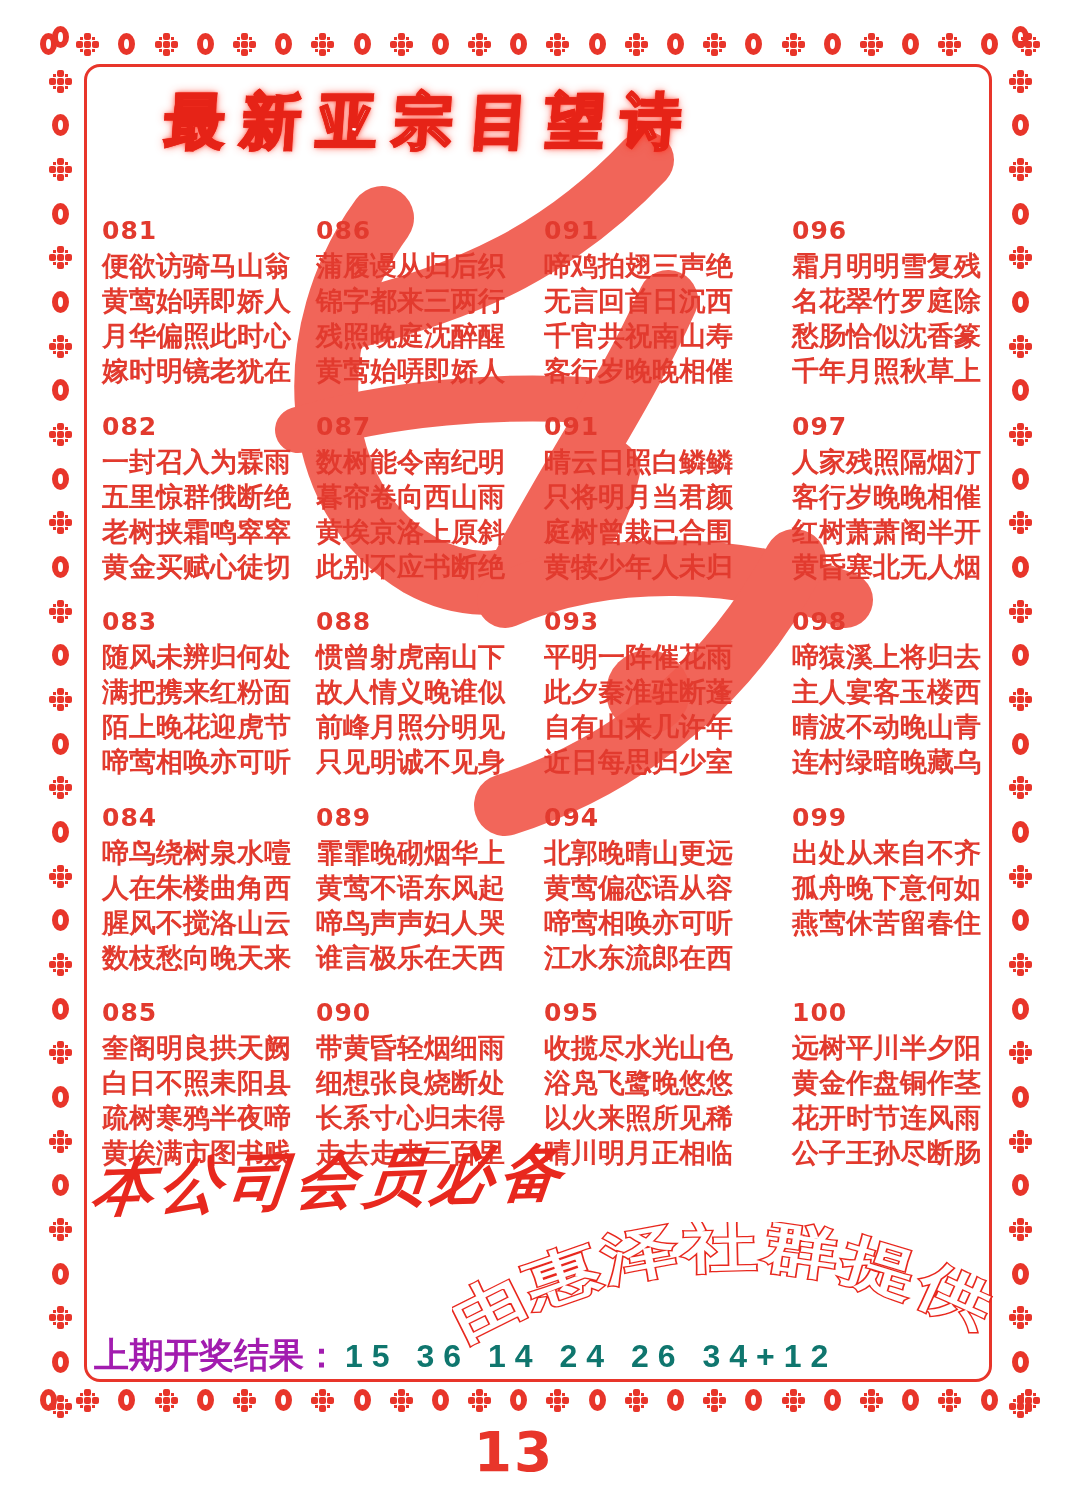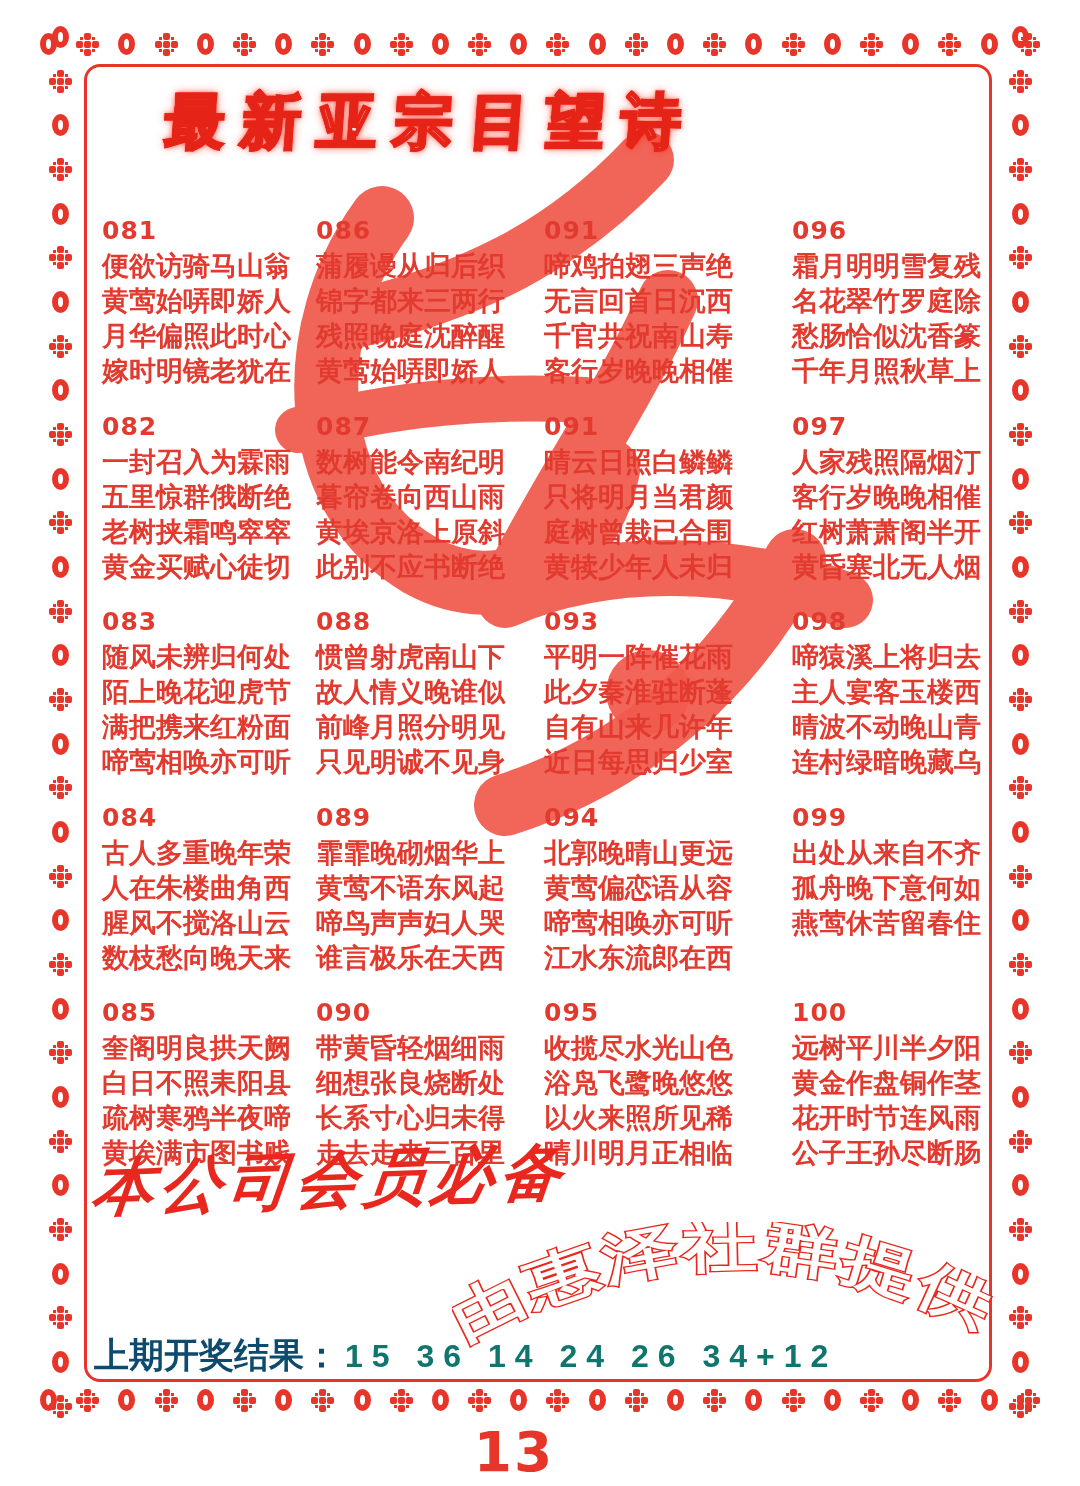--- a/index.html
+++ b/index.html
@@ -50,21 +50,21 @@
     position:absolute;left:92px;top:1138px;
     font-size:62px;font-weight:bold;font-style:italic;color:#e8281e;
     letter-spacing:6px;white-space:nowrap;transform:rotate(-2deg) skewX(-8deg);
   }
   .provider-arc{position:absolute;left:452px;top:1222px;width:570px;height:140px;}
   .provider-arc text{
     font-family:"DejaVu Sans",sans-serif;font-size:56px;font-weight:bold;
     fill:#fff;stroke:#e8281e;stroke-width:2.6px;paint-order:stroke;letter-spacing:3px;
   }
   .results-row{position:absolute;left:94px;top:1332px;display:flex;align-items:baseline;white-space:nowrap;}
-  .results-label{font-size:35px;font-weight:bold;color:#0c4a6e;}
+  .results-label{font-size:35px;font-weight:bold;color:#a21caf;}
   .results-numbers{font-family:Liberation Sans, sans-serif;font-size:32px;font-weight:bold;color:#0f766e;letter-spacing:9px;margin-left:6px;}
   .page-number{
     position:absolute;left:0;top:1420px;width:1028px;text-align:center;
     font-size:55px;font-weight:bold;color:#e8352a;letter-spacing:2px;
   }
 </style>
 </head>
 <body>
 
 <div class="page">
@@ -220,27 +220,27 @@
       <div class="poem">
         <div class="num">082</div>
         <div class="line">一封召入为霖雨</div>
         <div class="line">五里惊群俄断绝</div>
         <div class="line">老树挟霜鸣窣窣</div>
         <div class="line">黄金买赋心徒切</div>
       </div>
       <div class="poem">
         <div class="num">083</div>
         <div class="line">随风未辨归何处</div>
+        <div class="line">满把携来红粉面</div>
         <div class="line">陌上晚花迎虎节</div>
-        <div class="line">满把携来红粉面</div>
         <div class="line">啼莺相唤亦可听</div>
       </div>
       <div class="poem">
         <div class="num">084</div>
-        <div class="line">古人多重晚年荣</div>
+        <div class="line">啼鸟绕树泉水噎</div>
         <div class="line">人在朱楼曲角西</div>
         <div class="line">腥风不搅洛山云</div>
         <div class="line">数枝愁向晚天来</div>
       </div>
       <div class="poem">
         <div class="num">085</div>
         <div class="line">奎阁明良拱天阙</div>
         <div class="line">白日不照耒阳县</div>
         <div class="line">疏树寒鸦半夜啼</div>
         <div class="line">黄埃满市图书贱</div>

